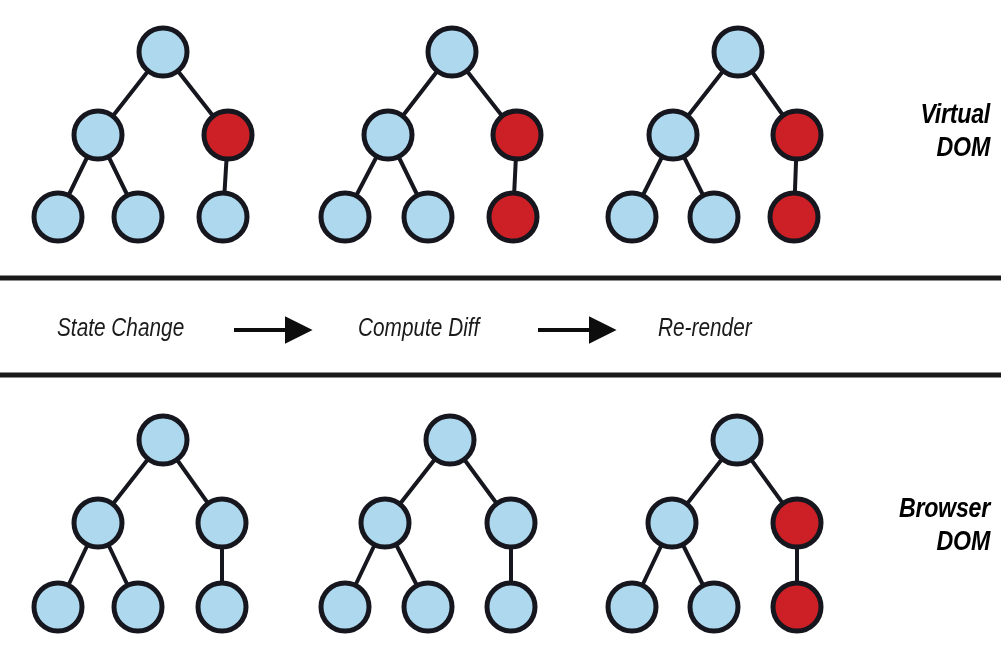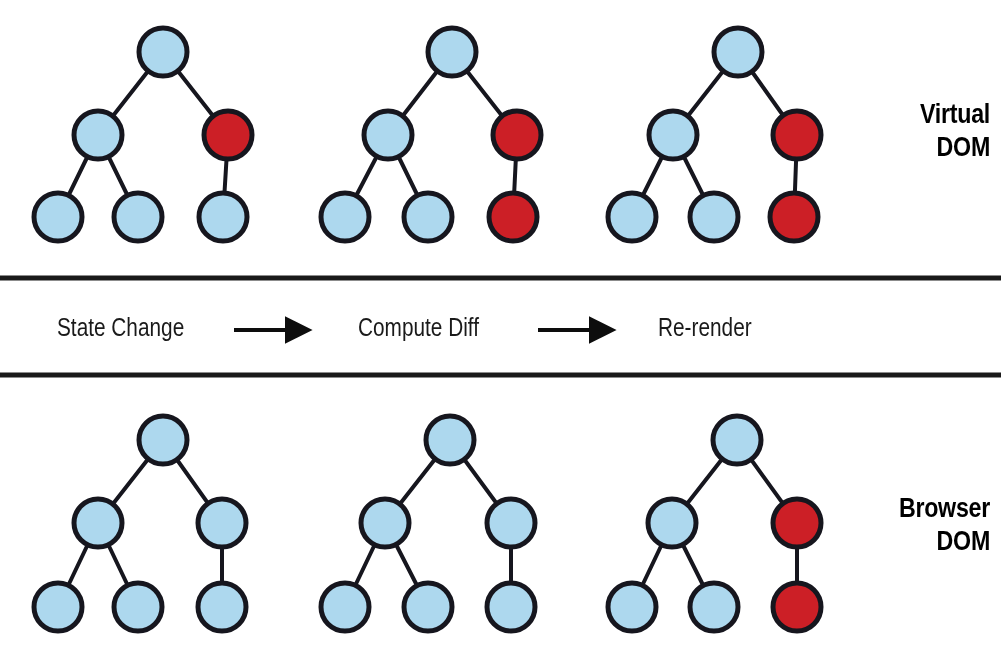--- a/index.html
+++ b/index.html
@@ -11,20 +11,21 @@
     width: 1001px;
     height: 662px;
     font-family: "Liberation Sans", sans-serif;
     overflow: hidden;
   }
   #stage {
     position: relative;
     width: 1001px;
     height: 662px;
     background: #ffffff;
+    font-style: italic;
   }
   #diagram-svg {
     position: absolute;
     left: 0;
     top: 0;
     width: 1001px;
     height: 662px;
     display: block;
   }
   .row-label {

